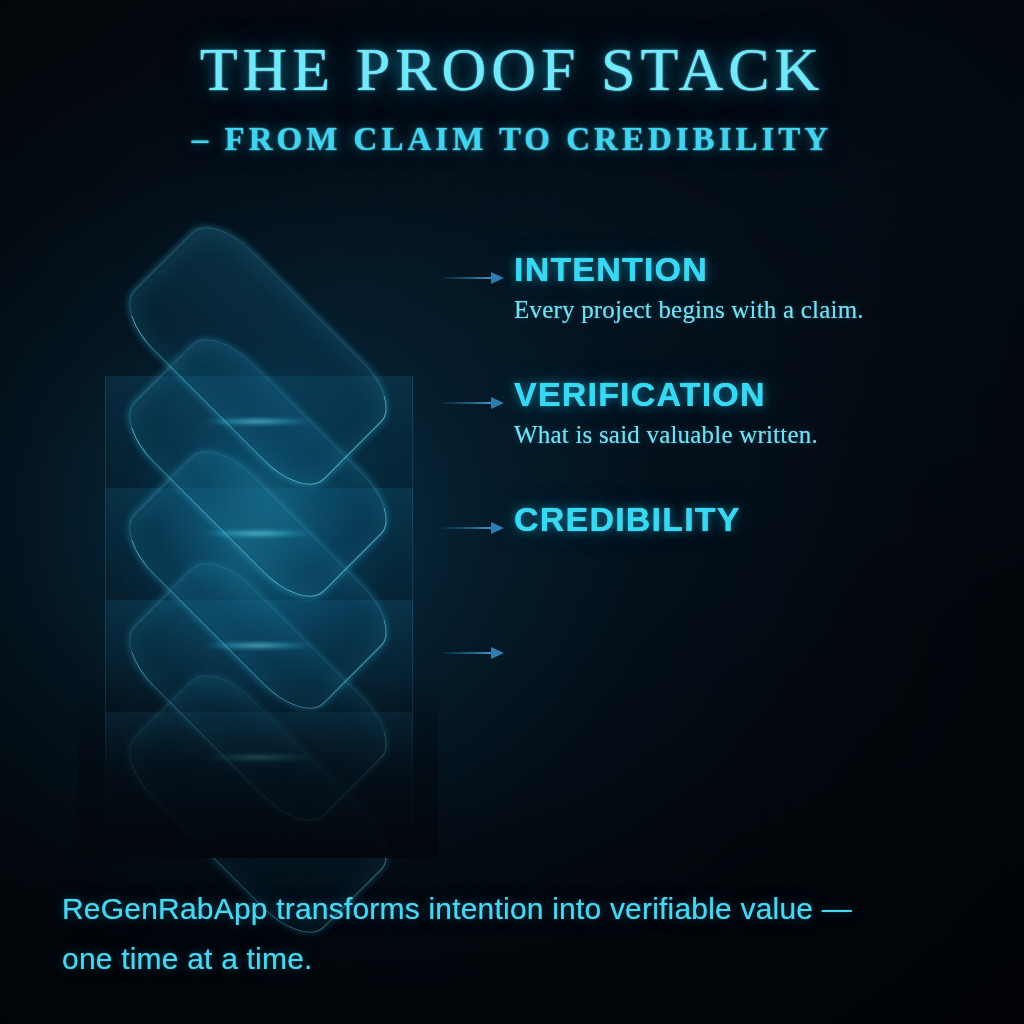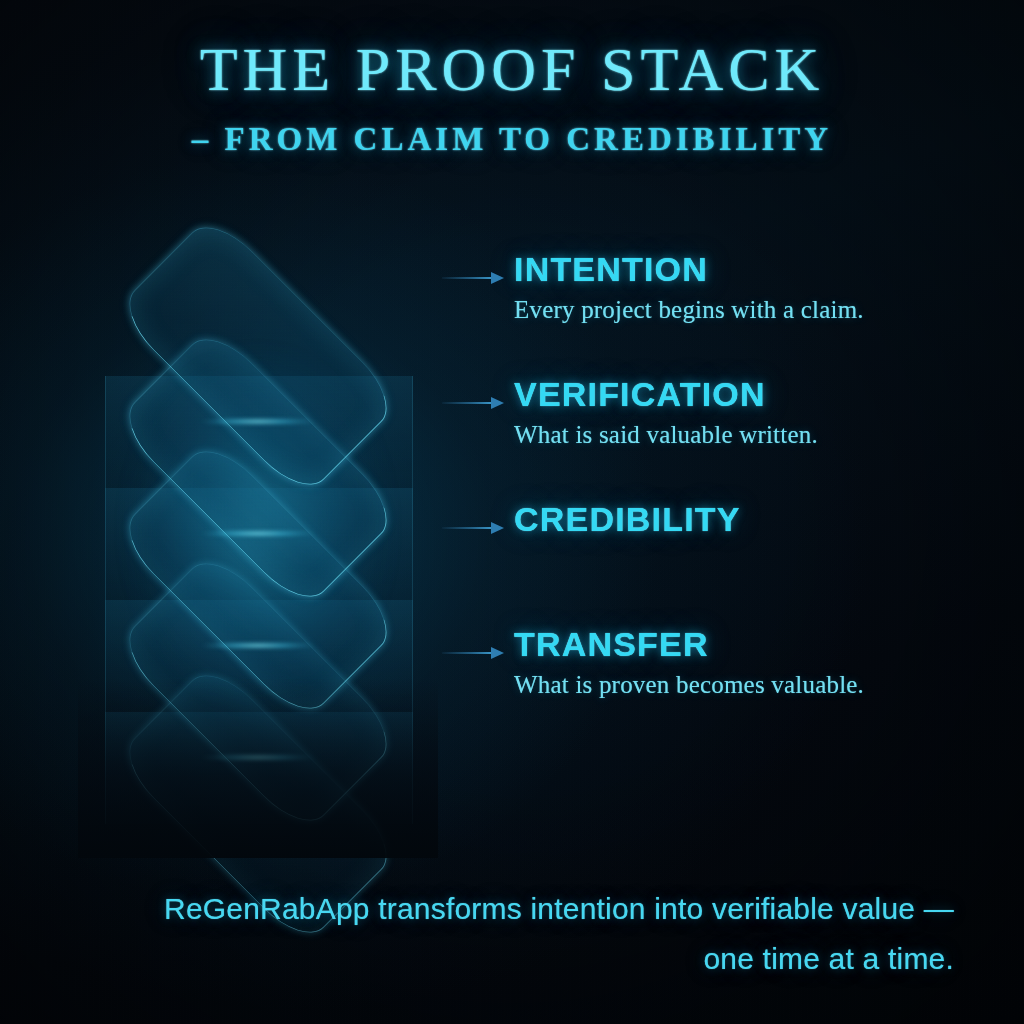--- a/index.html
+++ b/index.html
@@ -214,21 +214,21 @@
     white-space: nowrap;
     font-family: Liberation Serif, serif;
   }
 
   
   .footer {
     position: absolute;
     left: 62px;
     right: 70px;
     top: 884px;
-    text-align: right;
+    text-align: left;
     z-index: 6;
   }
   .footer p {
     margin: 0;
     font-size: 30px;
     font-weight: 300;
     line-height: 1.68;
     letter-spacing: 0.2px;
     color: #46d8f2;
     text-shadow:
@@ -315,22 +315,20 @@
           <span class="head"></span>
       </span>
       <p class="step-title">CREDIBILITY</p>
     </div>
 
     <div class="step">
       <span class="arrow">
         <span class="shaft"></span>
           <span class="head"></span>
       </span>
-      <p class="step-title">TRANSFER</p>
-      <p class="step-desc">What is proven becomes valuable.</p>
     </div>
 
   </div>
 
   <div class="footer">
     <p>ReGenRabApp transforms intention into verifiable value —</p>
     <p>one time at a time.</p>
   </div>
 
 </div>

